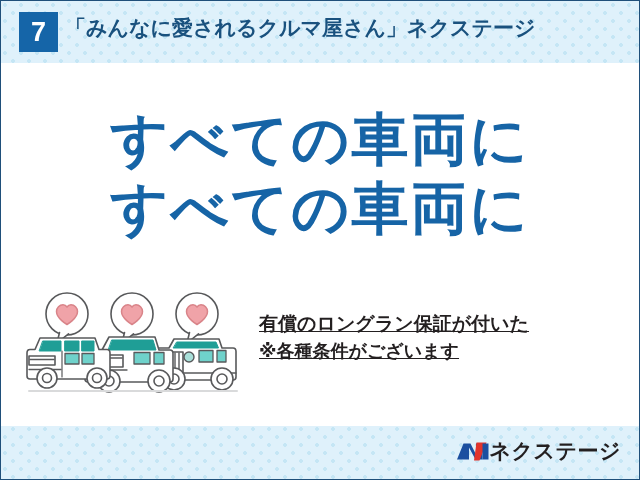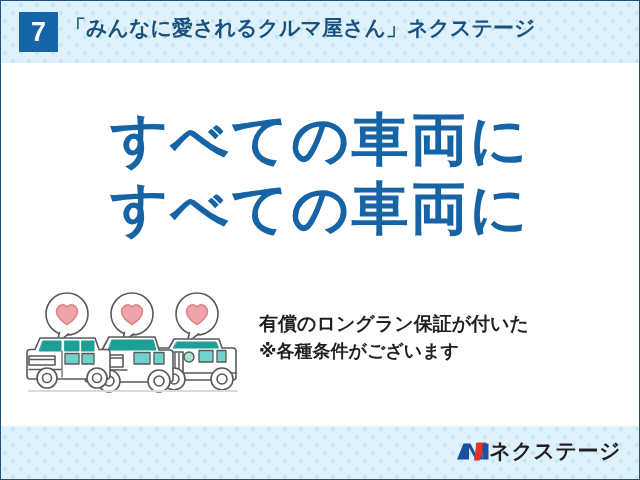--- a/index.html
+++ b/index.html
@@ -87,20 +87,21 @@
   }
   #illustration svg { display: block; }
 
   
   #body-copy {
     position: absolute;
     left: 258px;
     top: 247px;
     width: 368px;
     color: #231f20;
+    text-decoration: underline;
   }
   #body-copy .b1, #body-copy .b2 {
     display: block;
     font-size: 19px;
     font-weight: bold;
     line-height: 28px;
     white-space: nowrap;
     letter-spacing: 0px;
   }
   #body-copy .b3 {

